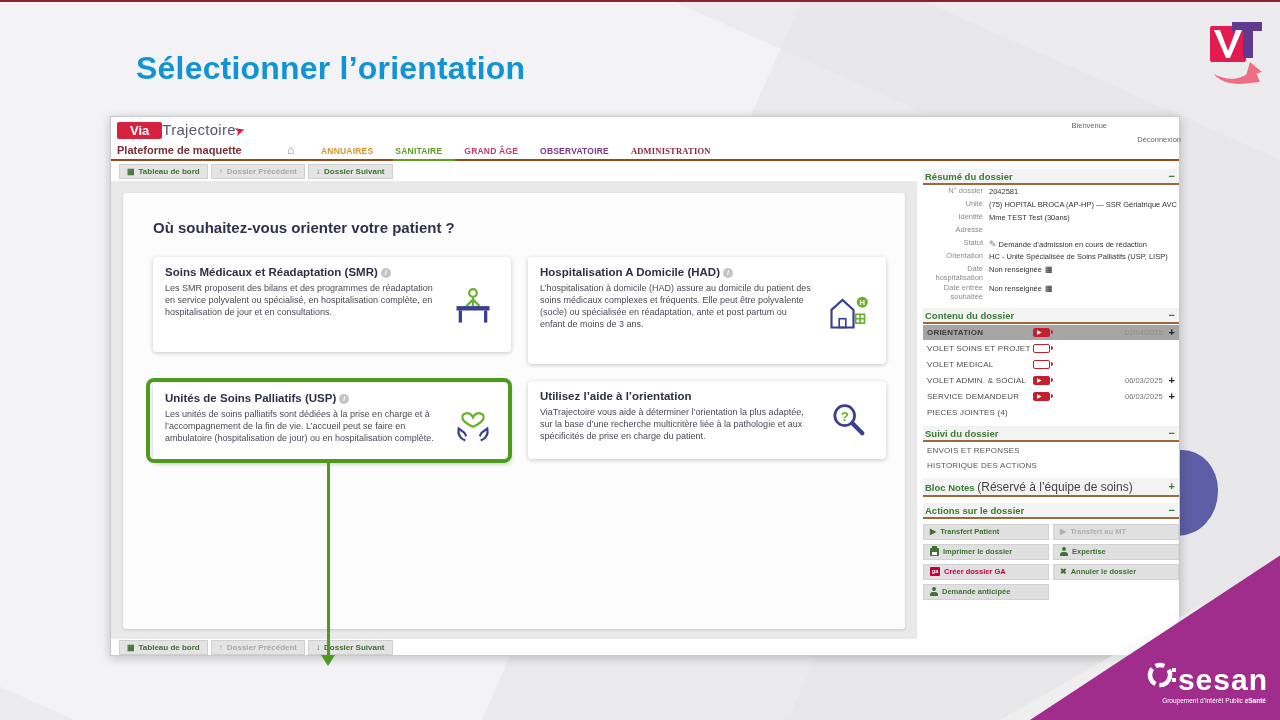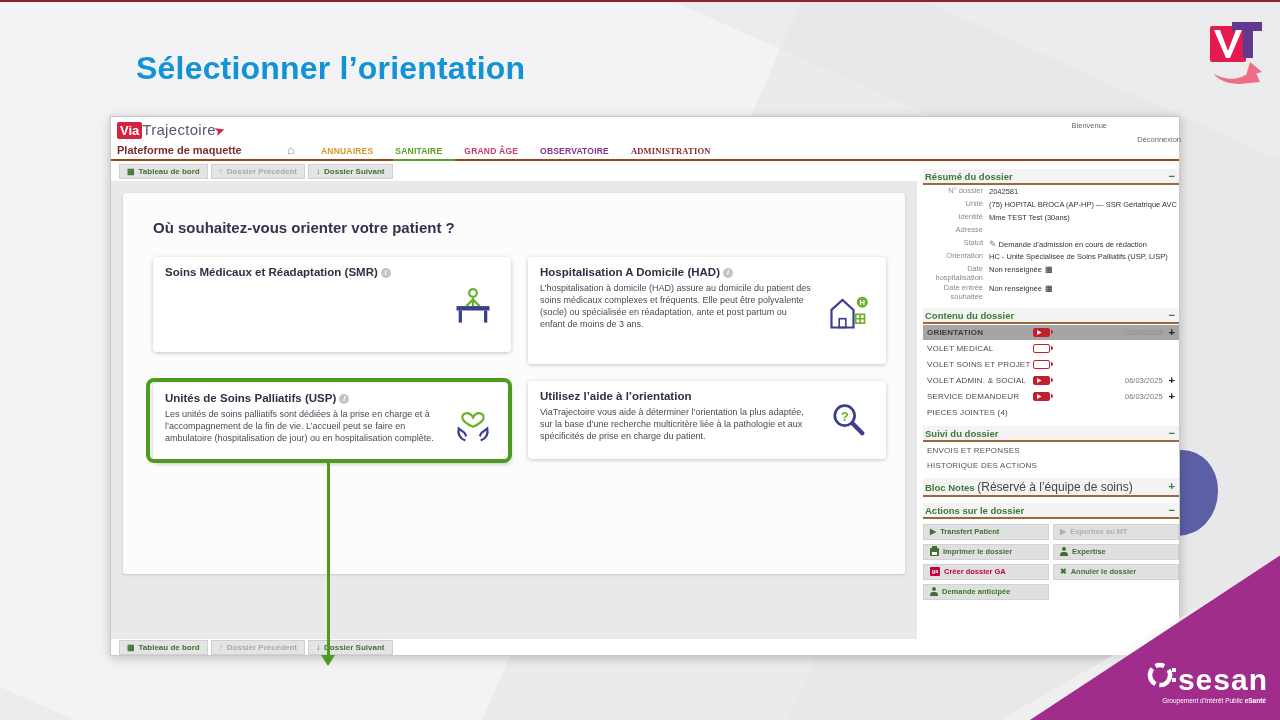--- a/index.html
+++ b/index.html
@@ -17,21 +17,21 @@
 
   
   .blob { position:absolute; left:1140px; top:450px; width:78px; height:86px; background:#5c5fa5; border-radius:50% 46% 52% 48%; z-index:1; }
 
   
   .app { position:absolute; left:110px; top:116px; width:1070px; height:540px; background:#fff; border:1px solid #c9c9c9; box-shadow:0 2px 10px rgba(0,0,0,.22); z-index:2; }
 
   
   .app-header { position:absolute; left:0; top:0; right:0; height:44px; background:#fff; }
   .vtl { position:absolute; left:6px; top:4px; cursor:pointer; white-space:nowrap; }
-  .vtl-via { background:#d6213f; color:#fff; font-weight:bold; font-size:13px; padding:1px 3px; border-radius:2px; }
+  .vtl-via { background:#d6213f; color:#fff; font-weight:bold; font-size:13px; padding:1px 13px; border-radius:2px; }
   .vtl-traj { color:#58586e; font-size:15px; letter-spacing:.3px; }
   .vtl-arrow { display:inline-block; color:#d6213f; font-size:13px; transform:rotate(-18deg); margin-left:-2px; }
   .platform { position:absolute; left:6px; top:27px; font-size:11px; font-weight:bold; color:#7b2c33; }
   .home-ico { position:absolute; left:176px; top:26px; font-size:12px; color:#8a8a8a; cursor:pointer; }
   .nav { position:absolute; left:210px; top:29px; display:flex; gap:22px; }
   .nav a { font-size:8.5px; font-weight:bold; text-decoration:none; letter-spacing:.2px; }
   .nav .c0 { color:#d4952a; } .nav .c1 { color:#5d9d22; } .nav .c2 { color:#c23a68; }
   .nav .c3 { color:#80358c; } .nav .c4 { color:#8c2836;font-family:Liberation Serif, serif; }
   .nav-underline { position:absolute; left:0; right:0; top:42px; height:2px; background:#96491a; }
   .nav-underline-active { position:absolute; left:282px; top:42px; width:62px; height:2px; background:#5d9d22; z-index:1; }
@@ -41,21 +41,21 @@
   
   .toolbar { position:absolute; left:8px; display:flex; gap:3px; }
   .toolbar.tb-top { top:47px; }
   .toolbar.tb-bottom { top:523px; }
   .tbtn { display:inline-flex; align-items:center; gap:4px; background:#e4e4e4; border:1px solid #d0d0d0; height:15px; padding:0 7px; font-size:8px; font-weight:bold; color:#3f7133; cursor:pointer; }
   .tbtn .tico { font-size:8px; }
   .tbtn.disabled { color:#a9a9a9; cursor:default; }
 
   
   .main-area { position:absolute; left:0; top:64px; width:806px; height:458px; background:#e9e9ea; }
-  .panel { position:absolute; left:12px; top:12px; width:782px; height:381px; background:#fcfcfd; border-radius:3px; box-shadow:0 1px 3px rgba(0,0,0,.15); }
+  .panel { position:absolute; left:12px; top:12px; width:782px; height:436px; background:#fcfcfd; border-radius:3px; box-shadow:0 1px 3px rgba(0,0,0,.15); }
   .question { position:absolute; left:30px; top:26px; font-size:15px; font-weight:bold; color:#32324e; }
   .card { position:absolute; background:#fff; border-radius:4px; box-shadow:0 1px 4px rgba(0,0,0,.22); padding:9px 12px; display:flex; gap:8px; cursor:pointer; }
   .card-smr  { left:30px;  top:64px;  width:358px; height:95px; }
   .card-had  { left:405px; top:64px;  width:358px; height:107px; }
   .card-usp  { left:30px;  top:190px; width:358px; height:80px; }
   .card-aide { left:405px; top:188px; width:358px; height:78px; }
   .card-text { flex:1; }
   .card-title { font-size:11.5px; font-weight:bold; color:#2e3044; margin-bottom:4px; }
   .info-ico { display:inline-block; width:10px; height:10px; border-radius:50%; background:#c4c4c4; color:#fff; font-size:7px; font-weight:bold; text-align:center; line-height:10px; vertical-align:1px; margin-left:3px; cursor:pointer; font-style:italic; }
   .card-desc { font-size:9px; color:#4a4a55; line-height:1.35; }
@@ -171,20 +171,21 @@
         </div>
     </div>
 
     <div class="main-area">
       <div class="panel">
         <h2 class="question">Où souhaitez-vous orienter votre patient ?</h2>
 
         <div class="card card-smr">
           <div class="card-text">
             <div class="card-title"><span>Soins Médicaux et Réadaptation (SMR)</span><span class="info-ico">i</span></div>
+            <div class="card-desc">Les SMR proposent des bilans et des programmes de réadaptation en service polyvalent ou spécialisé, en hospitalisation complète, en hospitalisation de jour et en consultations.</div>
           </div>
           <div class="card-ico">
             <svg width="44" height="40" viewBox="0 0 40 36">
               <circle cx="20" cy="7" r="3.5" fill="none" stroke="#6ab02a" stroke-width="2"></circle>
               <path d="M20 11 L20 19 M20 13 L14 19 M20 13 L26 19" fill="none" stroke="#6ab02a" stroke-width="2"></path>
               <rect x="5" y="19" width="30" height="4" fill="#3b3f8f"></rect>
               <rect x="7" y="23" width="3" height="11" fill="#3b3f8f"></rect>
               <rect x="30" y="23" width="3" height="11" fill="#3b3f8f"></rect>
             </svg>
           </div>
@@ -280,25 +281,25 @@
         <span class="t">Contenu du dossier</span>
         <span class="pm">−</span>
       </div>
       <div class="ct-row selected">
         <span class="lbl">ORIENTATION</span>
         <span class="batt full"></span>
         <span class="date">02/04/2025</span>
         <span class="plus">+</span>
       </div>
       <div class="ct-row">
+        <span class="lbl">VOLET SOINS ET PROJET</span>
+        <span class="batt"></span>
+      </div>
+      <div class="ct-row">
         <span class="lbl">VOLET MEDICAL</span>
-        <span class="batt"></span>
-      </div>
-      <div class="ct-row">
-        <span class="lbl">VOLET SOINS ET PROJET</span>
         <span class="batt"></span>
       </div>
       <div class="ct-row">
         <span class="lbl">VOLET ADMIN. &amp; SOCIAL</span>
         <span class="batt full"></span>
         <span class="date">06/03/2025</span>
         <span class="plus">+</span>
       </div>
       <div class="ct-row">
         <span class="lbl">SERVICE DEMANDEUR</span>
@@ -326,21 +327,21 @@
         <span class="t">Actions sur le dossier</span>
         <span class="pm">−</span>
       </div>
       <div class="actions-grid">
         <div class="abtn">
             <span class="aico" style="color:#3f7133">▶</span>
             <span>Transfert Patient</span>
           </div>
         <div class="abtn disabled">
             <span class="aico" style="color:#b0b0b0">▶</span>
-            <span>Expertise au MT</span>
+            <span>Transfert au MT</span>
           </div>
         <div class="abtn">
             <span class="print-ico"></span>
             <span>Imprimer le dossier</span>
           </div>
         <div class="abtn">
             <span class="person-ico"></span>
             <span>Expertise</span>
           </div>
         <div class="abtn danger">

